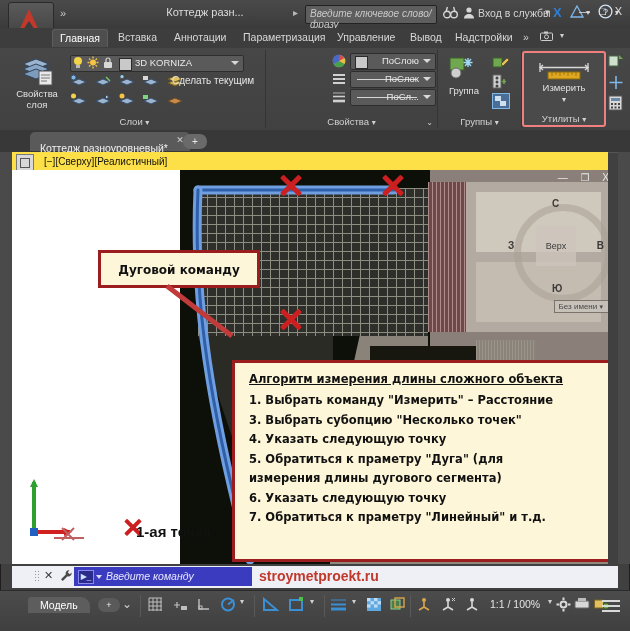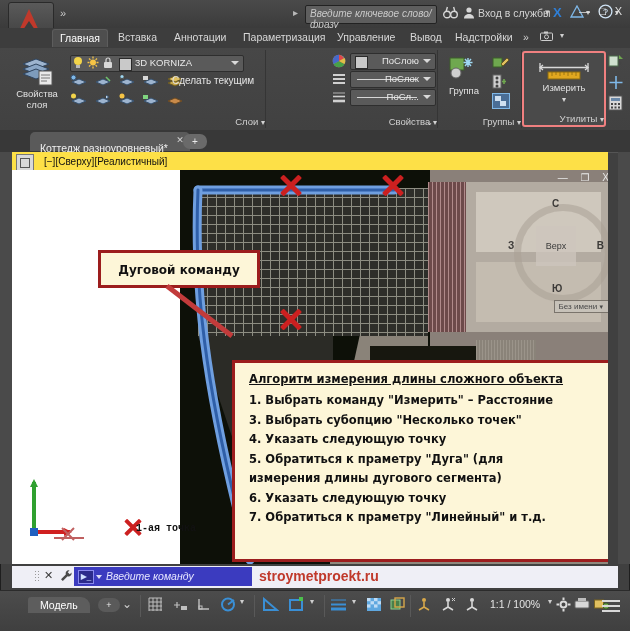--- a/index.html
+++ b/index.html
@@ -32,21 +32,21 @@
   .tabsrow{position:absolute;left:0;top:28px;width:630px;height:20px;background:#3d3d3d;
      border-bottom:1px solid #2b2b2b;}
   .tab{position:absolute;top:3px;color:#d8d8d8;font-size:10.5px;white-space:nowrap;}
   .tab.active{background:#4e4e4e;border:1px solid #5d5d5d;border-bottom:none;
      border-radius:3px 3px 0 0;padding:2px 7px 3px;top:1px;color:#fff;}
 
   
   .ribbon{position:absolute;left:0;top:48px;width:630px;height:82px;
      background:linear-gradient(#474747,#414141);border-bottom:1px solid #2b2b2b;}
   .panel{position:absolute;top:2px;height:78px;border-right:1px solid #353535;box-sizing:border-box;}
-  .paneltitle{position:absolute;bottom:1px;width:100%;text-align:right;color:#d2d2d2;font-size:9.5px;}
+  .paneltitle{position:absolute;bottom:1px;width:100%;text-align:center;color:#d2d2d2;font-size:9.5px;}
   .bigbtn{position:absolute;text-align:center;color:#e2e2e2;font-size:9.5px;line-height:11px;}
 
   .combo{position:absolute;height:15px;background:#5a5a5a;border:1px solid #2e2e2e;border-radius:2px;}
   .combo .txt{position:absolute;left:22px;top:1px;color:#e8e8e8;font-size:9.5px;white-space:nowrap;}
   .combo .cv{position:absolute;right:4px;top:5px;width:0;height:0;border-left:4px solid transparent;
      border-right:4px solid transparent;border-top:4px solid #d9d9d9;}
   .swatch{position:absolute;left:4px;top:2px;width:11px;height:11px;background:#c9c9c9;border:1px solid #2a2a2a;}
   .lw{position:absolute;left:6px;top:7px;width:60px;height:1px;background:#d5d5d5;}
 
   .measurepanel{border:2px solid #f08080;border-radius:3px;background:#4a4a4a;}
@@ -101,22 +101,22 @@
   
   .callout{position:absolute;background:#fdf6d8;border:3px solid #9c1d1d;box-sizing:border-box;}
   .arcbox{left:98px;top:252px;width:162px;height:38px;}
   .arcbox .t{position:absolute;left:0;top:10px;width:100%;text-align:center;color:#111;
      font-size:12px;font-weight:bold;font-family:"DejaVu Sans",sans-serif;}
   .algobox{left:232px;top:360px;width:386px;height:202px;}
   .algotitle{position:absolute;left:14px;top:9px;color:#111;font-size:11.5px;font-weight:bold;
      text-decoration:underline;font-family:"DejaVu Sans",sans-serif;}
   .algolist{position:absolute;left:14px;top:28px;width:362px;color:#111;font-size:11.5px;
      font-weight:bold;line-height:19.5px;font-family:"DejaVu Sans",sans-serif;}
-  .firstpt{position:absolute;left:136px;top:525px;color:#111;font-size:10px;font-weight:bold;
-     font-family:Liberation Mono, monospace;}
+  .firstpt{position:absolute;left:136px;top:525px;color:#111;font-size:15px;font-weight:bold;
+     font-family:Liberation Sans, sans-serif;}
 
   
   .cmdrow{position:absolute;left:12px;top:566px;width:606px;height:22px;background:#efeff6;}
   .cmddots{position:absolute;left:22px;top:4px;width:5px;height:13px;
      background-image:radial-gradient(#999 40%,transparent 41%);background-size:3px 3px;}
   .cmdx{position:absolute;left:32px;top:3px;color:#3a3a3a;font-size:11px;}
   .cmdwr{position:absolute;left:48px;top:3px;color:#3a3a3a;font-size:11px;}
   .cmdinput{position:absolute;left:62px;top:1px;width:178px;height:19px;background:#3b3bbf;}
   .cmdprompt{position:absolute;left:4px;top:3px;width:14px;height:12px;background:#2b2b8c;border:1px solid #8a8aee;
      color:#cfe0ff;font-size:8px;text-align:center;line-height:12px;}
@@ -146,20 +146,21 @@
 <div id="app">
   <div class="frame"></div>
 
   <div class="titlebar">
     <div class="applogo">
       <div class="a"></div>
       <div class="a2"></div>
       <div class="caret"></div>
     </div>
     <div class="qat">»</div>
+    <div class="doctitle">Коттедж разн...</div>
     <div class="docarrow">▸</div>
     <div class="searchbox">
       <span>Введите ключевое слово/фразу</span>
     </div>
     <div class="ticon" style="left:443px">
       <svg width="15" height="13" viewBox="0 0 15 13">
           <circle cx="4" cy="8.5" r="3.3" fill="none" stroke="#d6d6d6" stroke-width="1.4"></circle>
           <circle cx="11" cy="8.5" r="3.3" fill="none" stroke="#d6d6d6" stroke-width="1.4"></circle>
           <path d="M3.2 5 L4.4 1 M11.8 5 L10.6 1" stroke="#d6d6d6" stroke-width="1.4"></path>
         </svg>

